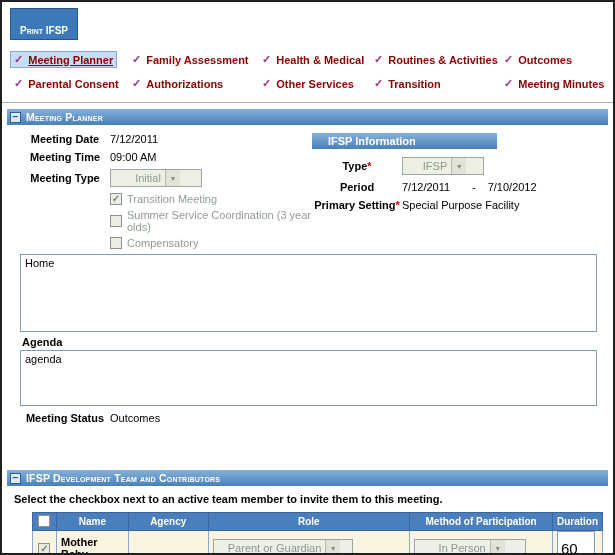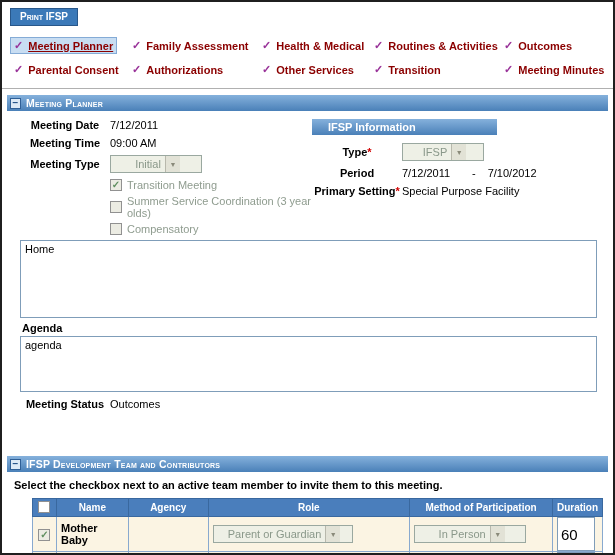--- a/index.html
+++ b/index.html
@@ -6,21 +6,21 @@
   body { background:#fff; font-family:"Liberation Sans", sans-serif; }
   .window {
     width:615px; height:555px; border:2px solid #1f1f1f; background:#fff;
     display:flex; flex-direction:column; overflow:hidden;
     font-size:11px; color:#000;
   }
   .topbar { padding:6px 0 5px 8px; }
   .print-btn {
     background:#3b79b8; color:#fff; border:1px solid #28578a;
     font-weight:bold; font-size:10px; font-variant:small-caps;
-    padding:2px 9px 3px; font-family:inherit; cursor:pointer;
+    padding:16px 9px 3px; font-family:inherit; cursor:pointer;
   }
   .nav {
     display:grid; grid-template-columns:118px 130px 112px 130px 1fr;
     row-gap:7px; padding:6px 8px 10px 8px; border-bottom:1px solid #b0b0b0;
   }
   .nav-item { display:flex; align-items:center; gap:5px; padding:1px 3px; border:1px solid transparent; width:max-content; cursor:pointer; }
   .nav-item.selected { background:#c8ddf2; border-color:#84abd6; }
   .nav-item.selected .nav-label { text-decoration:underline; }
   .chk { color:#993399; font-weight:bold; }
   .nav-label { color:#8b0000; font-weight:bold; }

